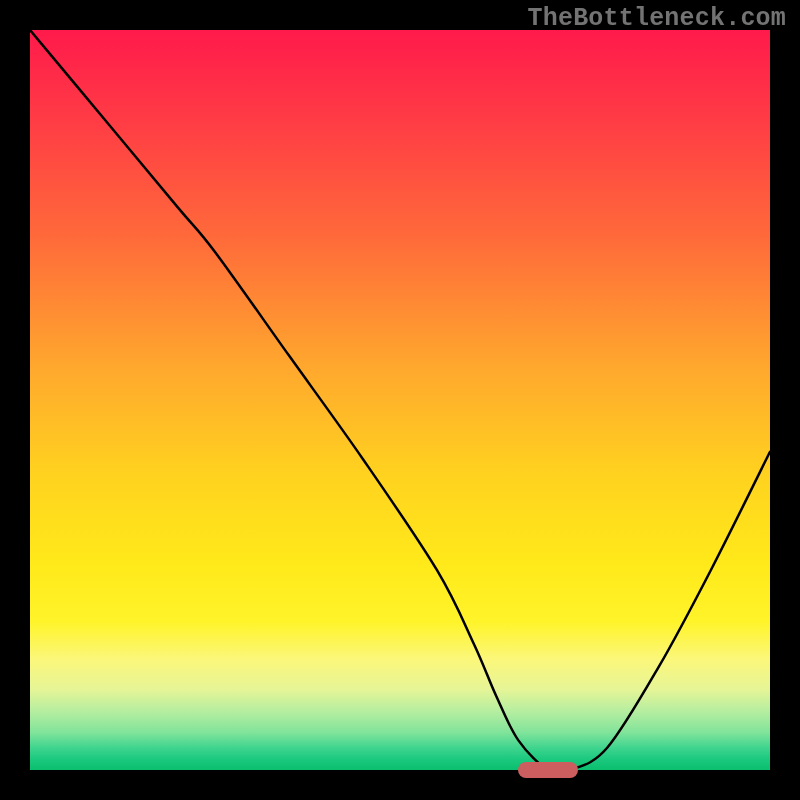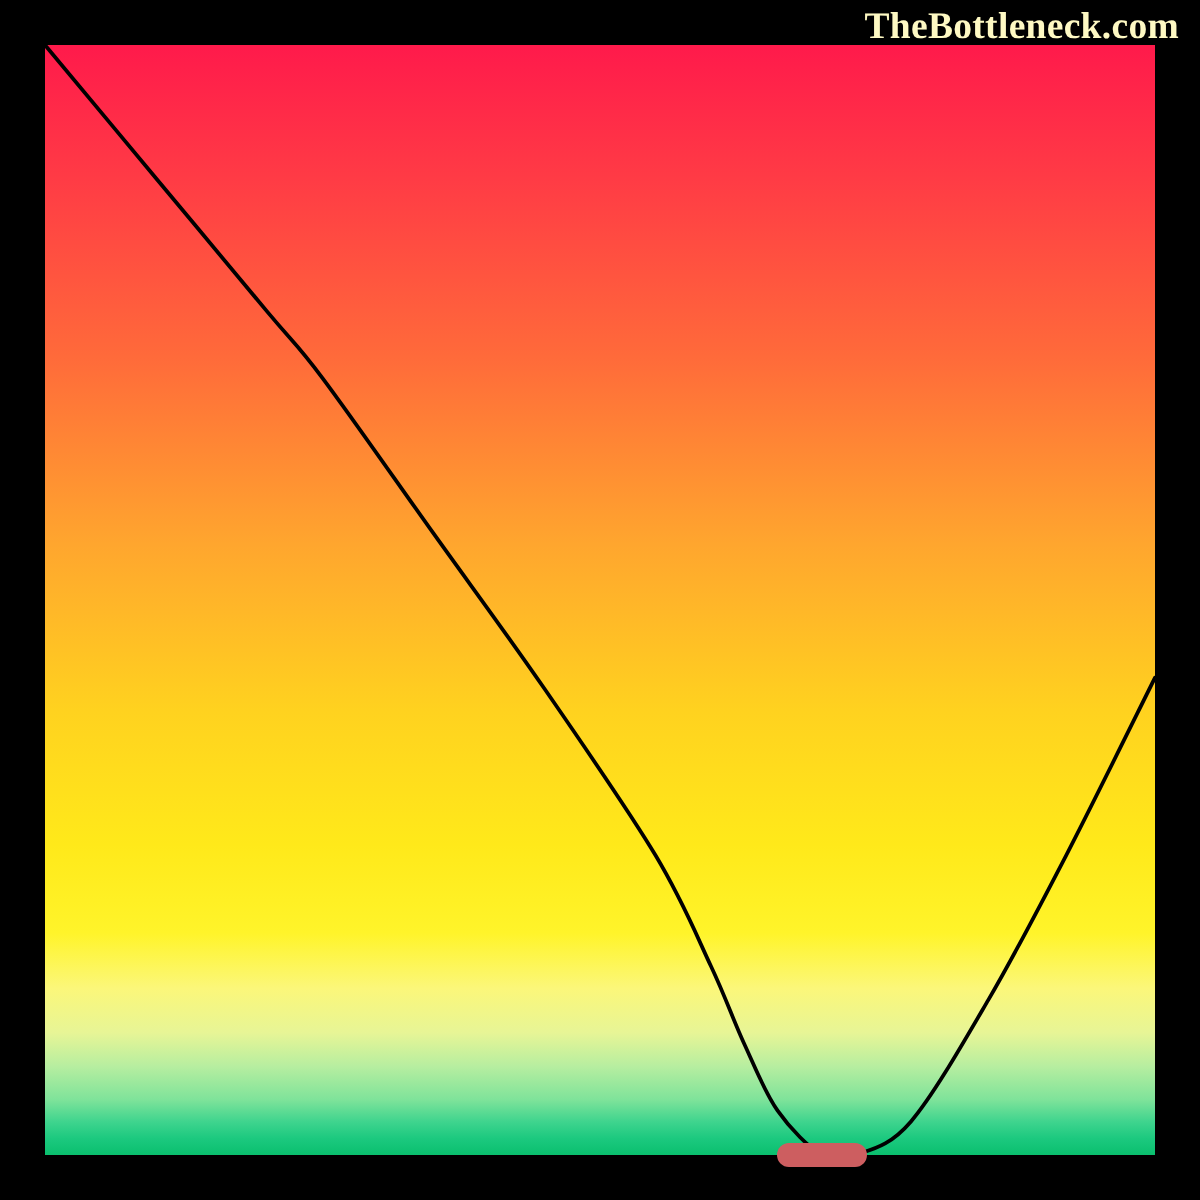--- a/index.html
+++ b/index.html
@@ -43,24 +43,24 @@
       #7fe39a 95%,
       #3fd48e 97%,
       #1cc97f 98.5%,
       #0abf6e 100%
     );
   }
   .watermark {
     position: absolute;
     top: 4px;
     right: 14px;
-    font-family: Liberation Serif, serif;
+    font-family: Liberation Mono, monospace;
     font-size: 25px;
     font-weight: 600;
-    color: #fef9c3;
+    color: #737373;
     letter-spacing: 0.2px;
   }
   svg.curve {
     position: absolute;
     left: 0;
     top: 0;
     width: 100%;
     height: 100%;
   }
   .marker {

